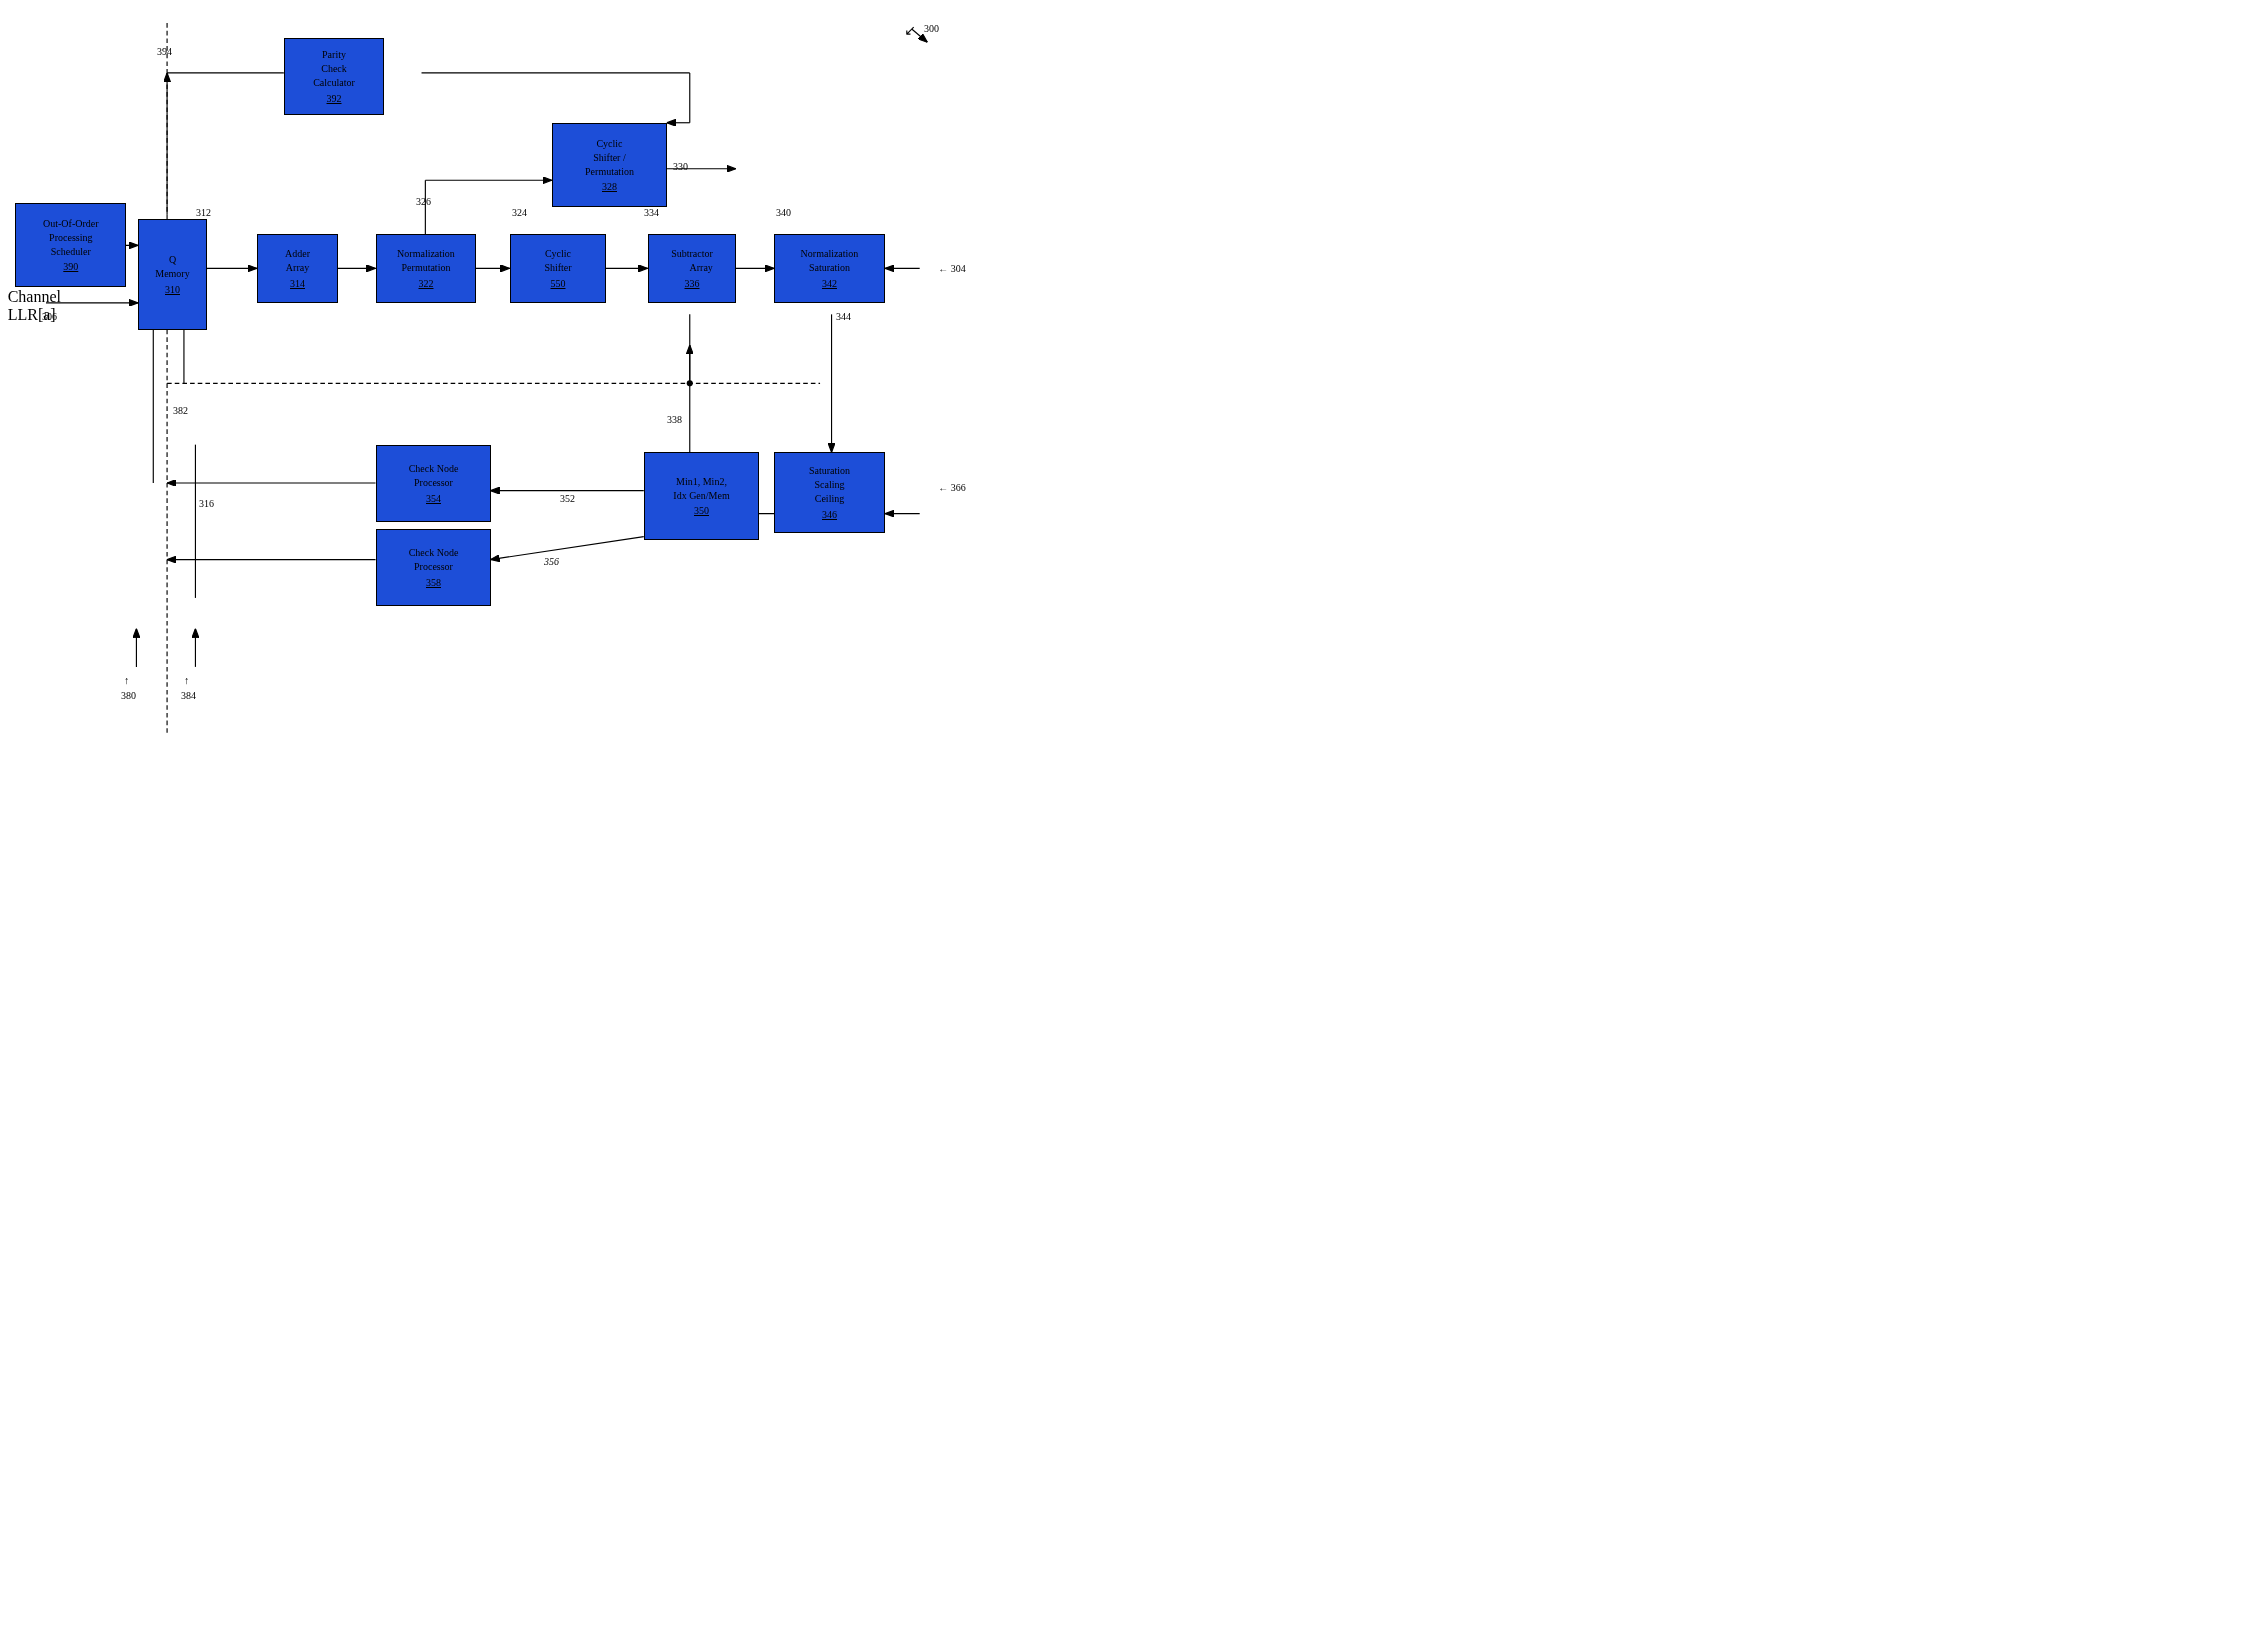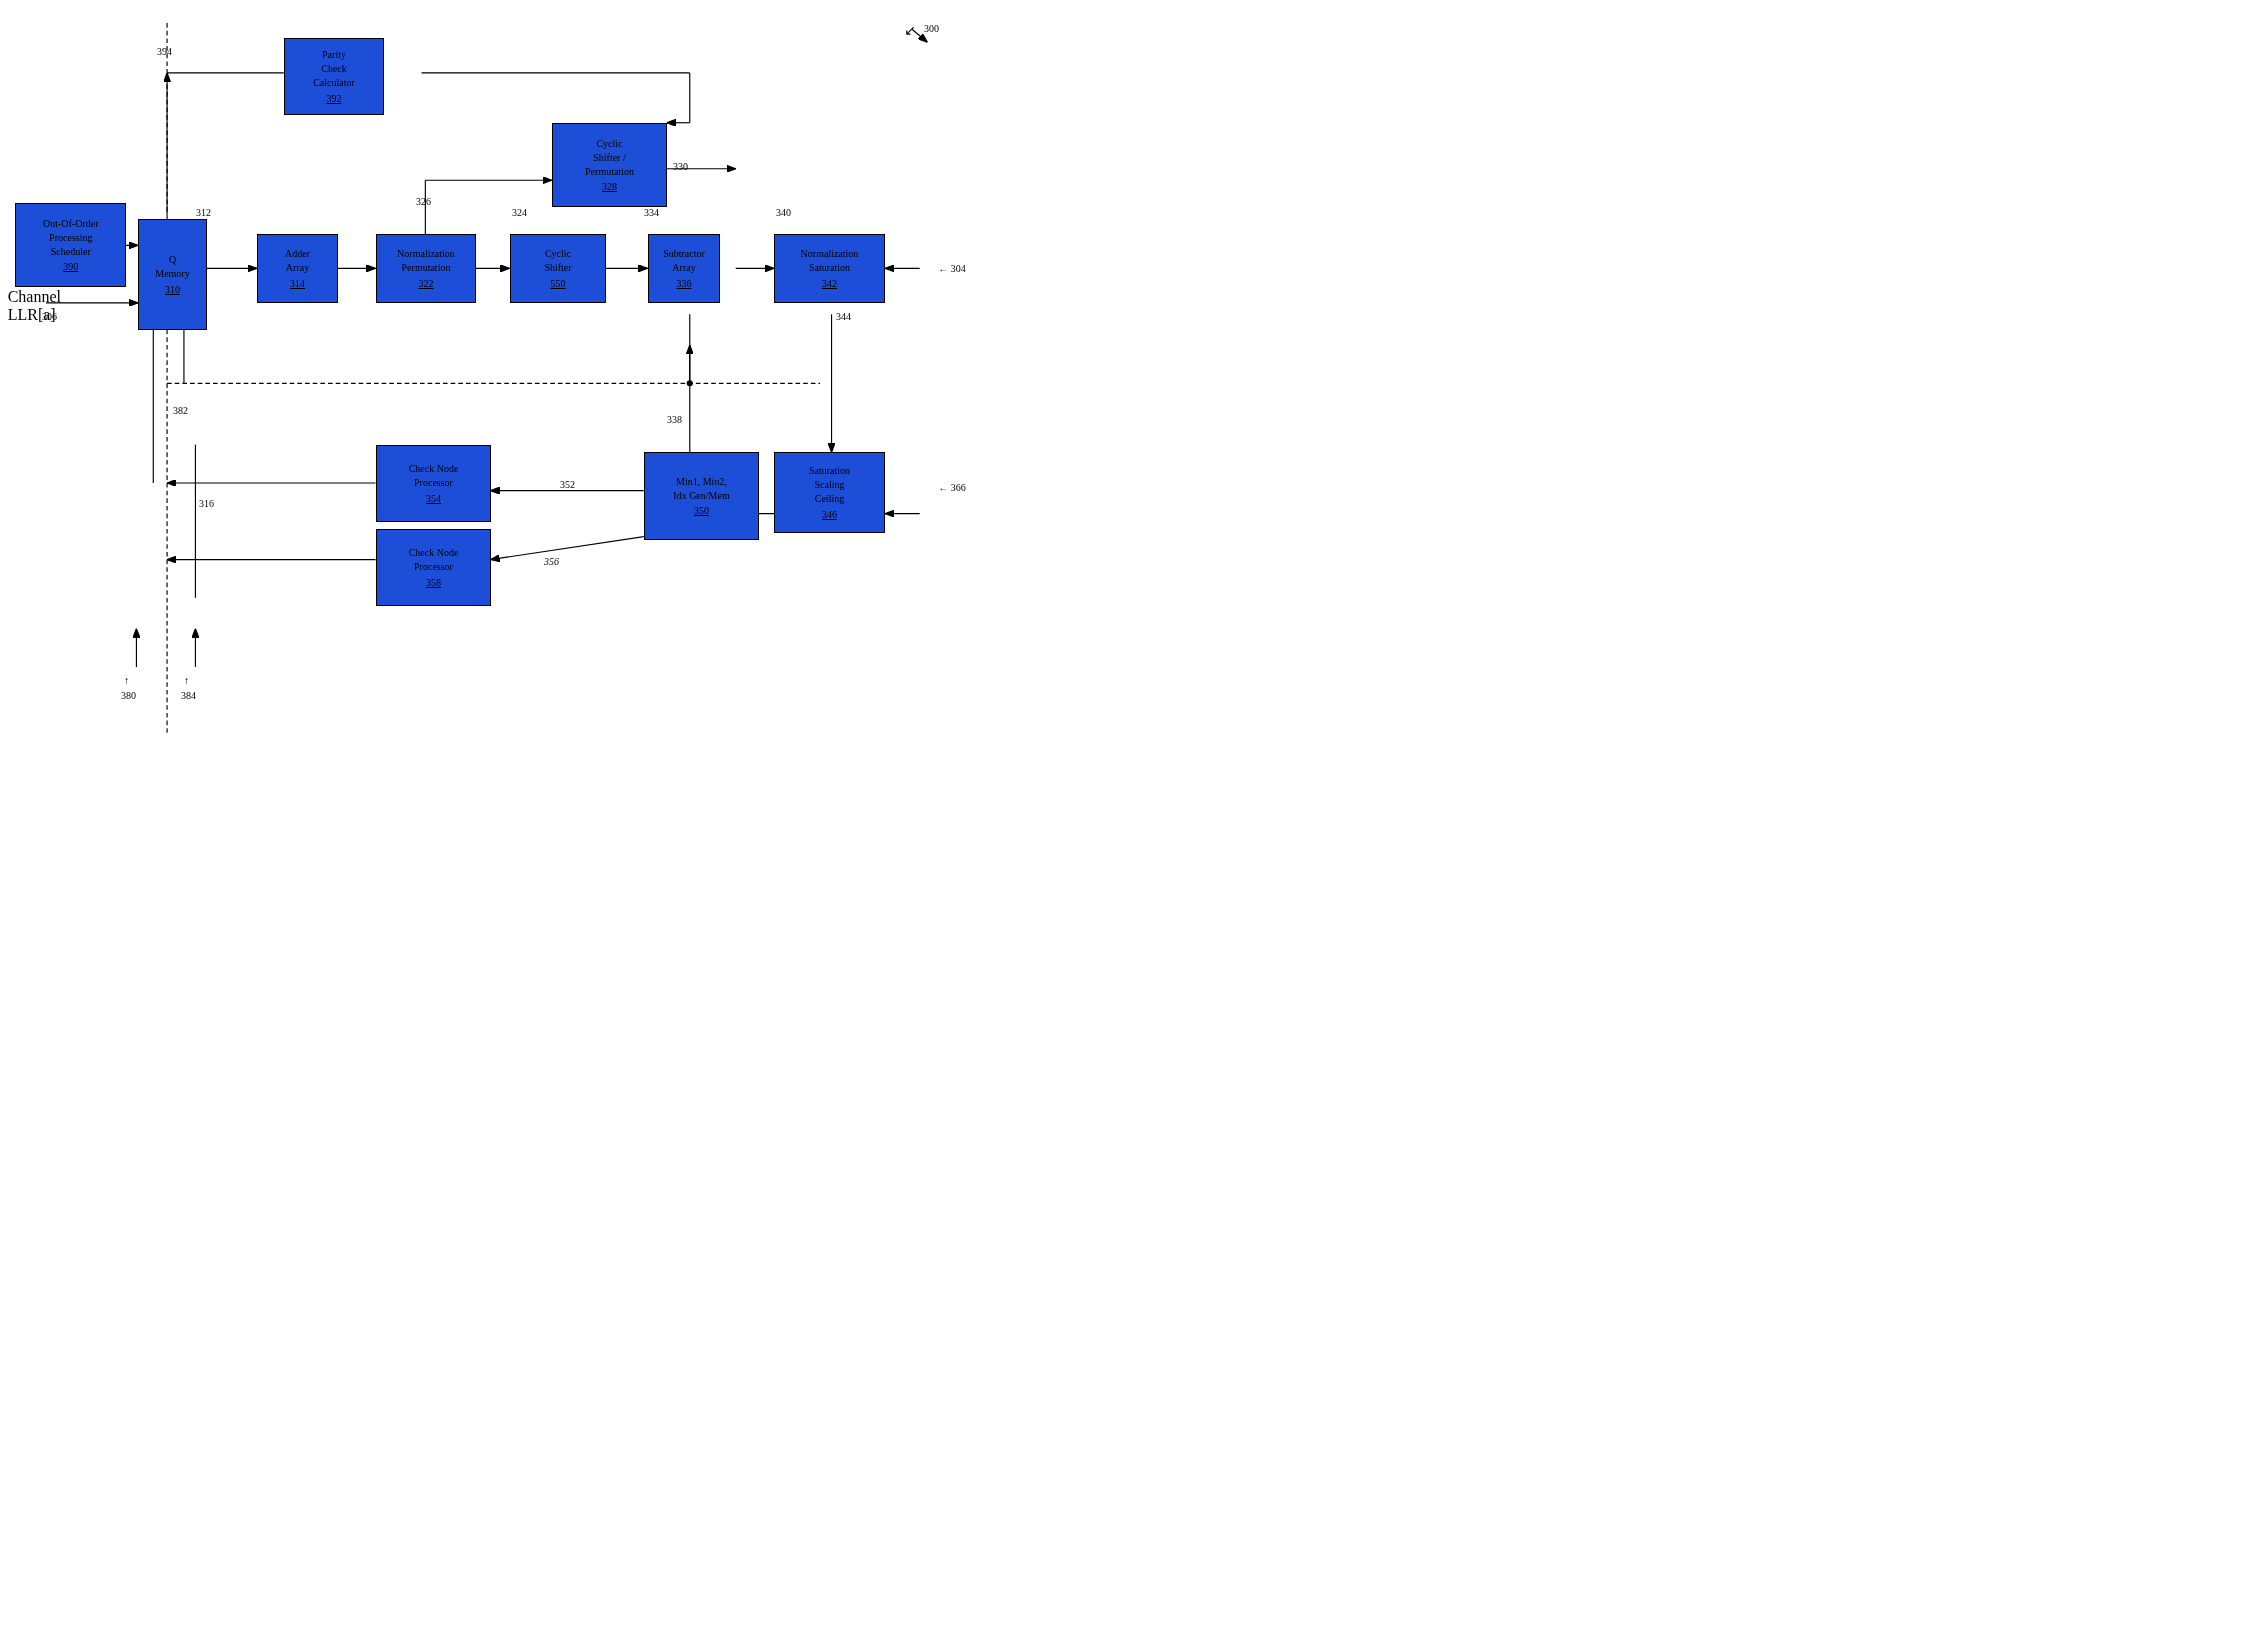--- a/index.html
+++ b/index.html
@@ -206,21 +206,21 @@
 
   <div class="ref-number" style="top:161px; left:673px;">330</div>
 
   <div class="block" style="left:510px; top:234px; width:96px; height:69px;">
     <span class="label">Cyclic<br>Shifter</span>
     <span class="number">550</span>
   </div>
 
   <div class="ref-number" style="top:207px; left:644px;">334</div>
 
-  <div class="block" style="left:648px; top:234px; width:72px; height:69px;">
+  <div class="block" style="left:648px; top:234px; width:88px; height:69px;text-align:right;">
     <span class="label">Subtractor<br>Array</span>
     <span class="number">336</span>
   </div>
 
   <div class="ref-number" style="top:207px; left:776px;">340</div>
 
   <div class="block" style="left:774px; top:234px; width:111px; height:69px;">
     <span class="label">Normalization<br>Saturation</span>
     <span class="number">342</span>
   </div>
@@ -238,21 +238,21 @@
 
   <div style="position:absolute; top:482px; right:15.3px; font-size:10px; font-family:'Times New Roman',Times,serif;">← <span>366</span></div>
 
   <div class="ref-number" style="top:452px; left:736px;">348</div>
 
   <div class="block" style="left:644px; top:452px; width:115px; height:88px;">
     <span class="label">Min1, Min2,<br>Idx Gen/Mem</span>
     <span class="number">350</span>
   </div>
 
-  <div class="ref-number" style="top:479px; left:560px;">352</div>
+  <div class="ref-number" style="top:493px; left:560px;">352</div>
 
   <div class="ref-number" style="top:556px; left:544px;font-style:italic;">356</div>
 
   <div class="block" style="left:376px; top:445px; width:115px; height:77px;">
     <span class="label">Check Node<br>Processor</span>
     <span class="number">354</span>
   </div>
 
   <div class="block" style="left:376px; top:529px; width:115px; height:77px;">
     <span class="label">Check Node<br>Processor</span>

